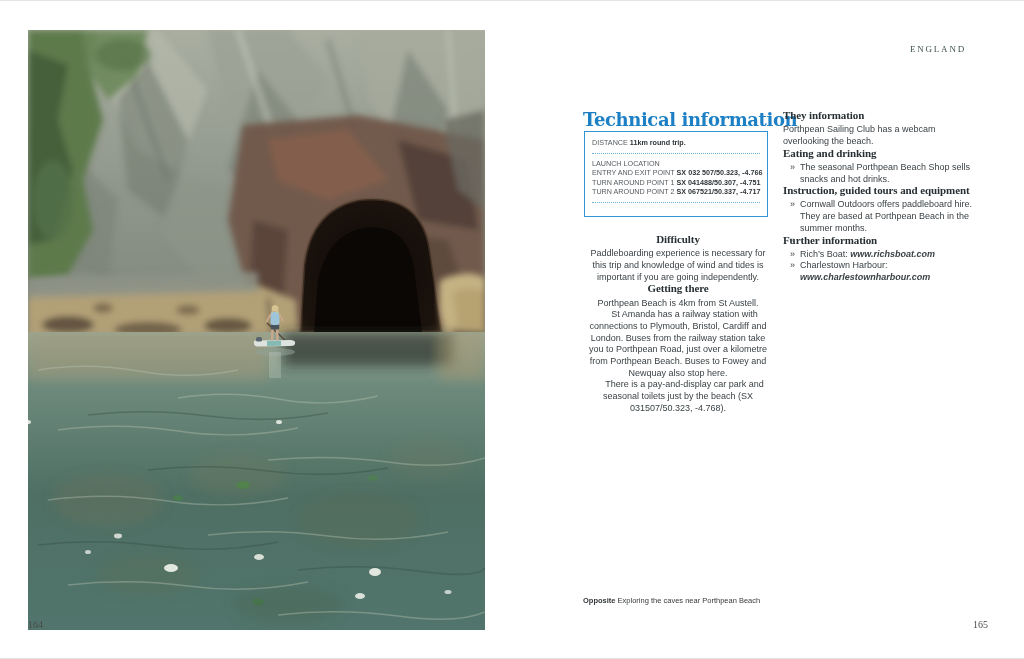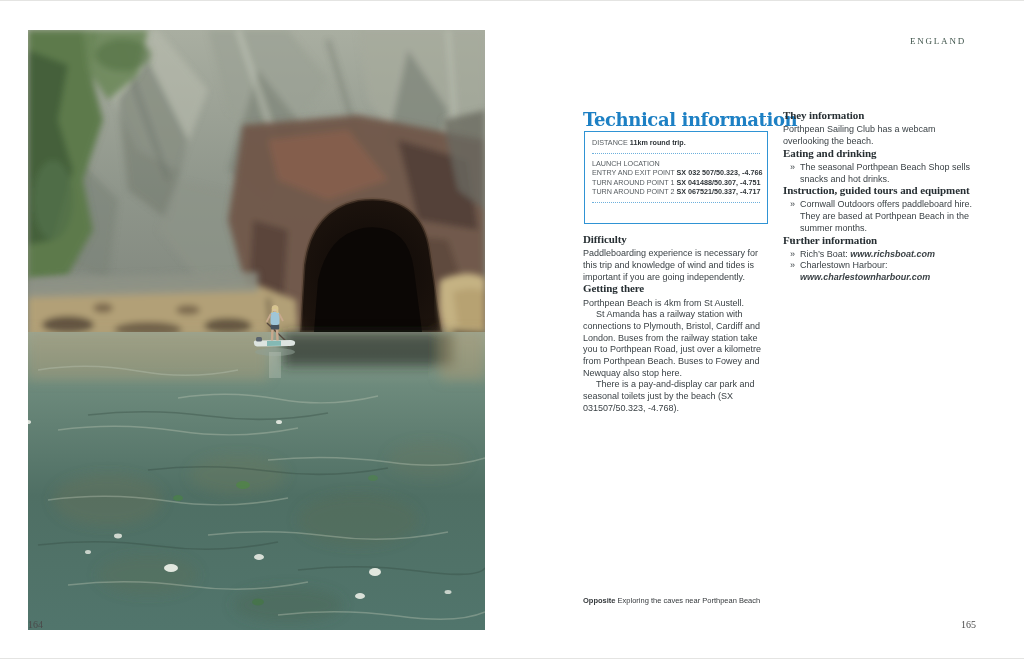--- a/index.html
+++ b/index.html
@@ -6,40 +6,40 @@
   body{width:1024px;height:659px;position:relative;overflow:hidden;
        font-family:"Liberation Sans",sans-serif;color:#3b4246;}
   .edge-top,.edge-bottom{position:absolute;left:0;width:1024px;height:1px;background:#e4e4e2;}
   .edge-top{top:0;}.edge-bottom{bottom:0;}
 
   
   .photo{position:absolute;left:28px;top:30px;width:457px;height:600px;overflow:hidden;}
   .photo svg{display:block;width:100%;height:100%;}
   .pageno{position:absolute;font-family:"Liberation Serif",serif;font-size:10px;color:#4a4a4a;}
   .pageno-left{left:28px;top:619px;}
-  .pageno-right{right:48px;top:619px;}
+  .pageno-right{right:36px;top:619px;}
 
   
-  .kicker{position:absolute;right:58px;top:36px;font-family:"Liberation Serif",serif;
+  .kicker{position:absolute;right:58px;top:44px;font-family:"Liberation Serif",serif;
           font-size:9px;letter-spacing:1.8px;color:#3f544b;text-align:right;}
   .title{position:absolute;left:583px;top:97px;width:200px;
          font-family:"DejaVu Serif",serif;font-weight:bold;font-size:18px;
          letter-spacing:-0.4px;color:#1d80c4;white-space:nowrap;}
 
   .info-box{position:absolute;left:584px;top:131px;width:168px;
-            border:1.5px solid #2f93d4;padding:6px 7px 15px 7px;
+            border:1.5px solid #2f93d4;padding:6px 7px 8px 7px;
             font-size:7.2px;line-height:9.6px;color:#4a5054;}
   .ib-sep{border:0;border-top:1.5px dotted #6db0dc;margin:5px 0;}
   .ib-row{white-space:nowrap;}
   .ib-row.wrap{white-space:normal;}
   .ib-label{color:#565c60;}
   .ib-value{font-weight:bold;color:#2e3438;}
 
   .col{position:absolute;font-size:9px;line-height:11.7px;color:#3b4246;}
-  .col1{left:583px;top:234px;width:190px;}
+  .col1{left:583px;top:234px;width:190px;text-align:center;}
   .col2{left:783px;top:110px;width:200px;}
   h3.sect{font-family:"Liberation Serif",serif;font-weight:700;font-size:11px;
           letter-spacing:-0.1px;color:#272f33;margin:0 0 2.5px 0;white-space:nowrap;}
   .sect-gap{margin-top:12px;}
   .col p{margin:0;}
   .col p.indent{text-indent:13px;}
   .bullet{position:relative;padding-left:17px;margin:0;}
   .bullet .marker{position:absolute;left:7px;top:0;color:#3b4246;}
   .url{font-weight:bold;font-style:italic;}
 

